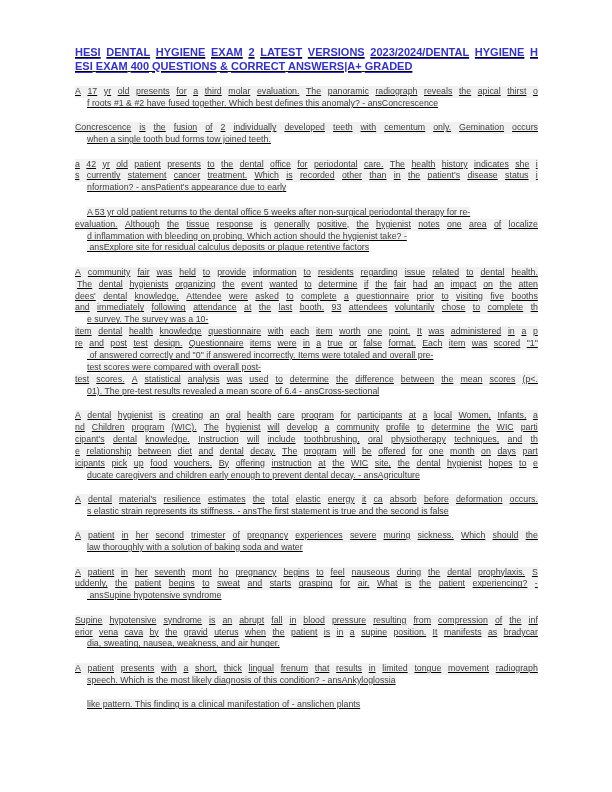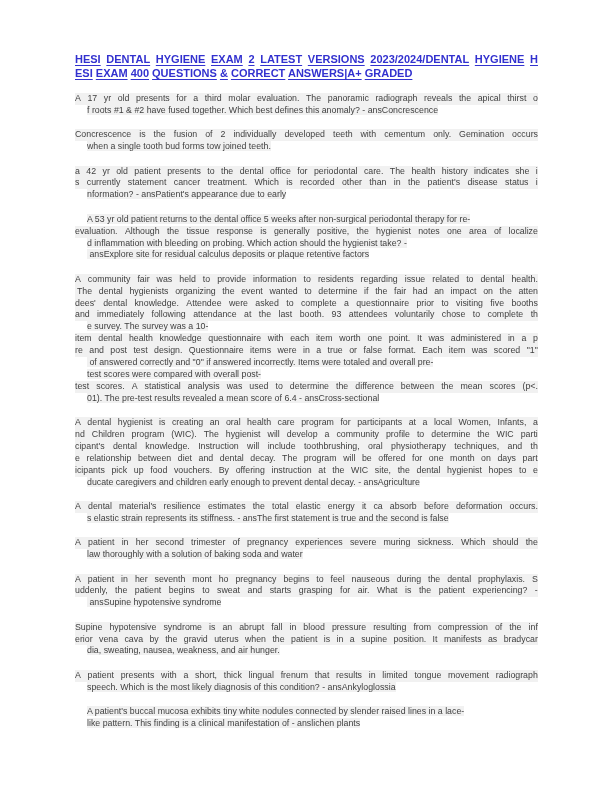--- a/index.html
+++ b/index.html
@@ -10,22 +10,23 @@
     background: #ffffff;
     overflow: hidden;
     font-family: "Liberation Sans", sans-serif;
     --title-color: #3231cf;
     --body-color: #3f3f3f;
     --hl-color: #f1f1f1;
   }
   .content {
     position: absolute;
     left: 75px;
-    top: 52px;
+    top: 45px;
     width: 463px;
+    text-decoration: underline;
   }
   .doc-title { margin-bottom: 13px; cursor: pointer; }
   .tline {
     height: 14px;
     line-height: 14px;
     font-size: 11px;
     font-weight: 700;
     color: var(--title-color);
     white-space: pre;
     overflow: hidden;
@@ -114,17 +115,16 @@
     <div class="para">
         <div class="line just"><span>Supine</span><span>hypotensive</span><span>syndrome</span><span>is</span><span>an</span><span>abrupt</span><span>fall</span><span>in</span><span>blood</span><span>pressure</span><span>resulting</span><span>from</span><span>compression</span><span>of</span><span>the</span><span>inf</span></div>
         <div class="line just"><span>erior</span><span>vena</span><span>cava</span><span>by</span><span>the</span><span>gravid</span><span>uterus</span><span>when</span><span>the</span><span>patient</span><span>is</span><span>in</span><span>a</span><span>supine</span><span>position.</span><span>It</span><span>manifests</span><span>as</span><span>bradycar</span></div>
         <div class="line"><span class="hl">dia, sweating, nausea, weakness, and air hunger.</span></div>
       </div>
     <div class="para">
         <div class="line just"><span>A</span><span>patient</span><span>presents</span><span>with</span><span>a</span><span>short,</span><span>thick</span><span>lingual</span><span>frenum</span><span>that</span><span>results</span><span>in</span><span>limited</span><span>tongue</span><span>movement</span><span>radiograph</span></div>
         <div class="line"><span class="hl">speech. Which is the most likely diagnosis of this condition? - ansAnkyloglossia</span></div>
       </div>
     <div class="para">
-        <div class="line"><span class="hl">A patient's buccal mucosa exhibits tiny white nodules connected by slender raised lines in a lace-</span></div>
         <div class="line"><span class="hl">like pattern. This finding is a clinical manifestation of - anslichen plants</span></div>
       </div>
   </div>
 </div>
 
 </body></html>

